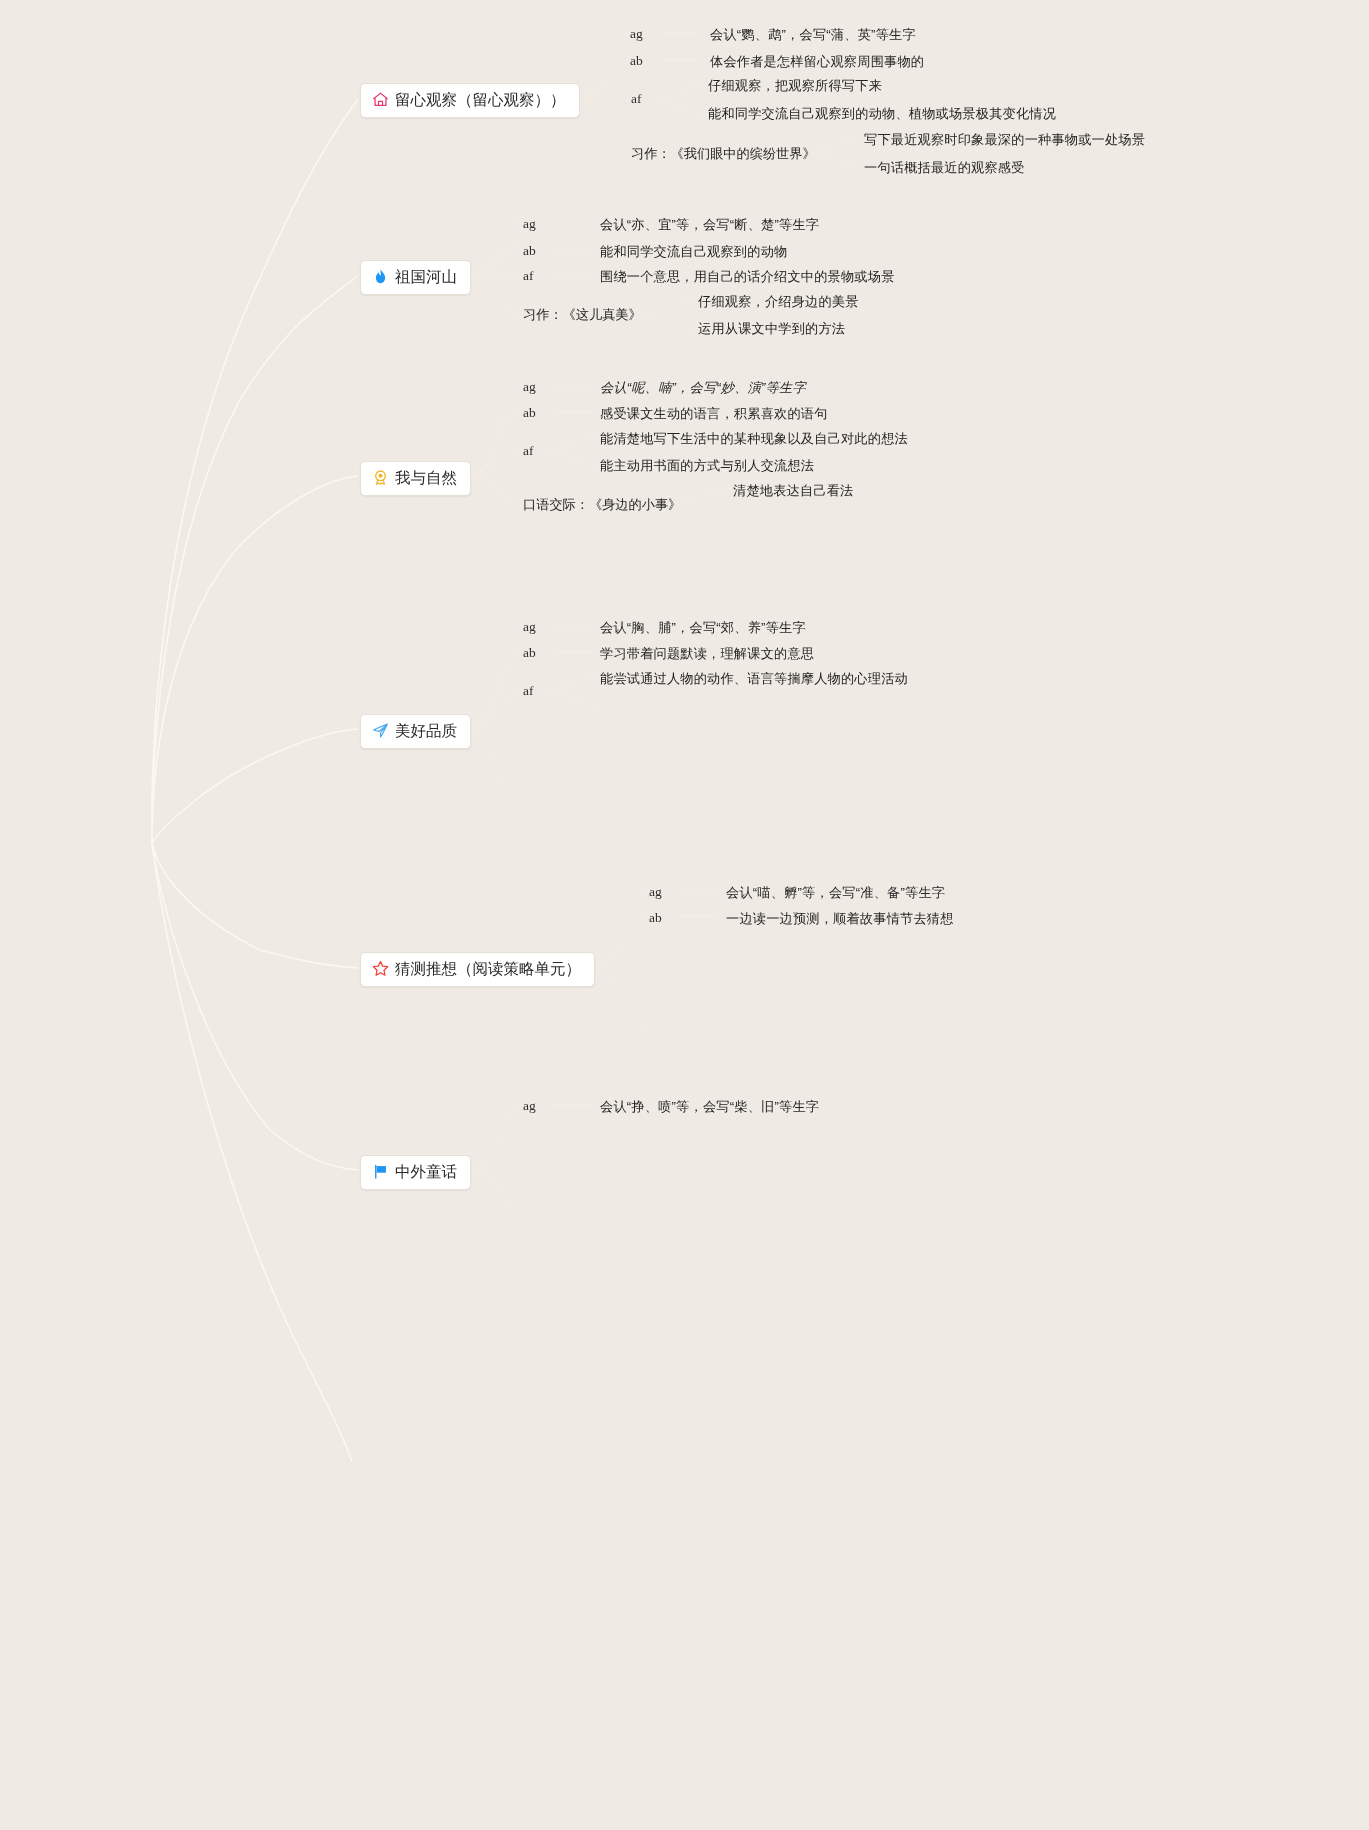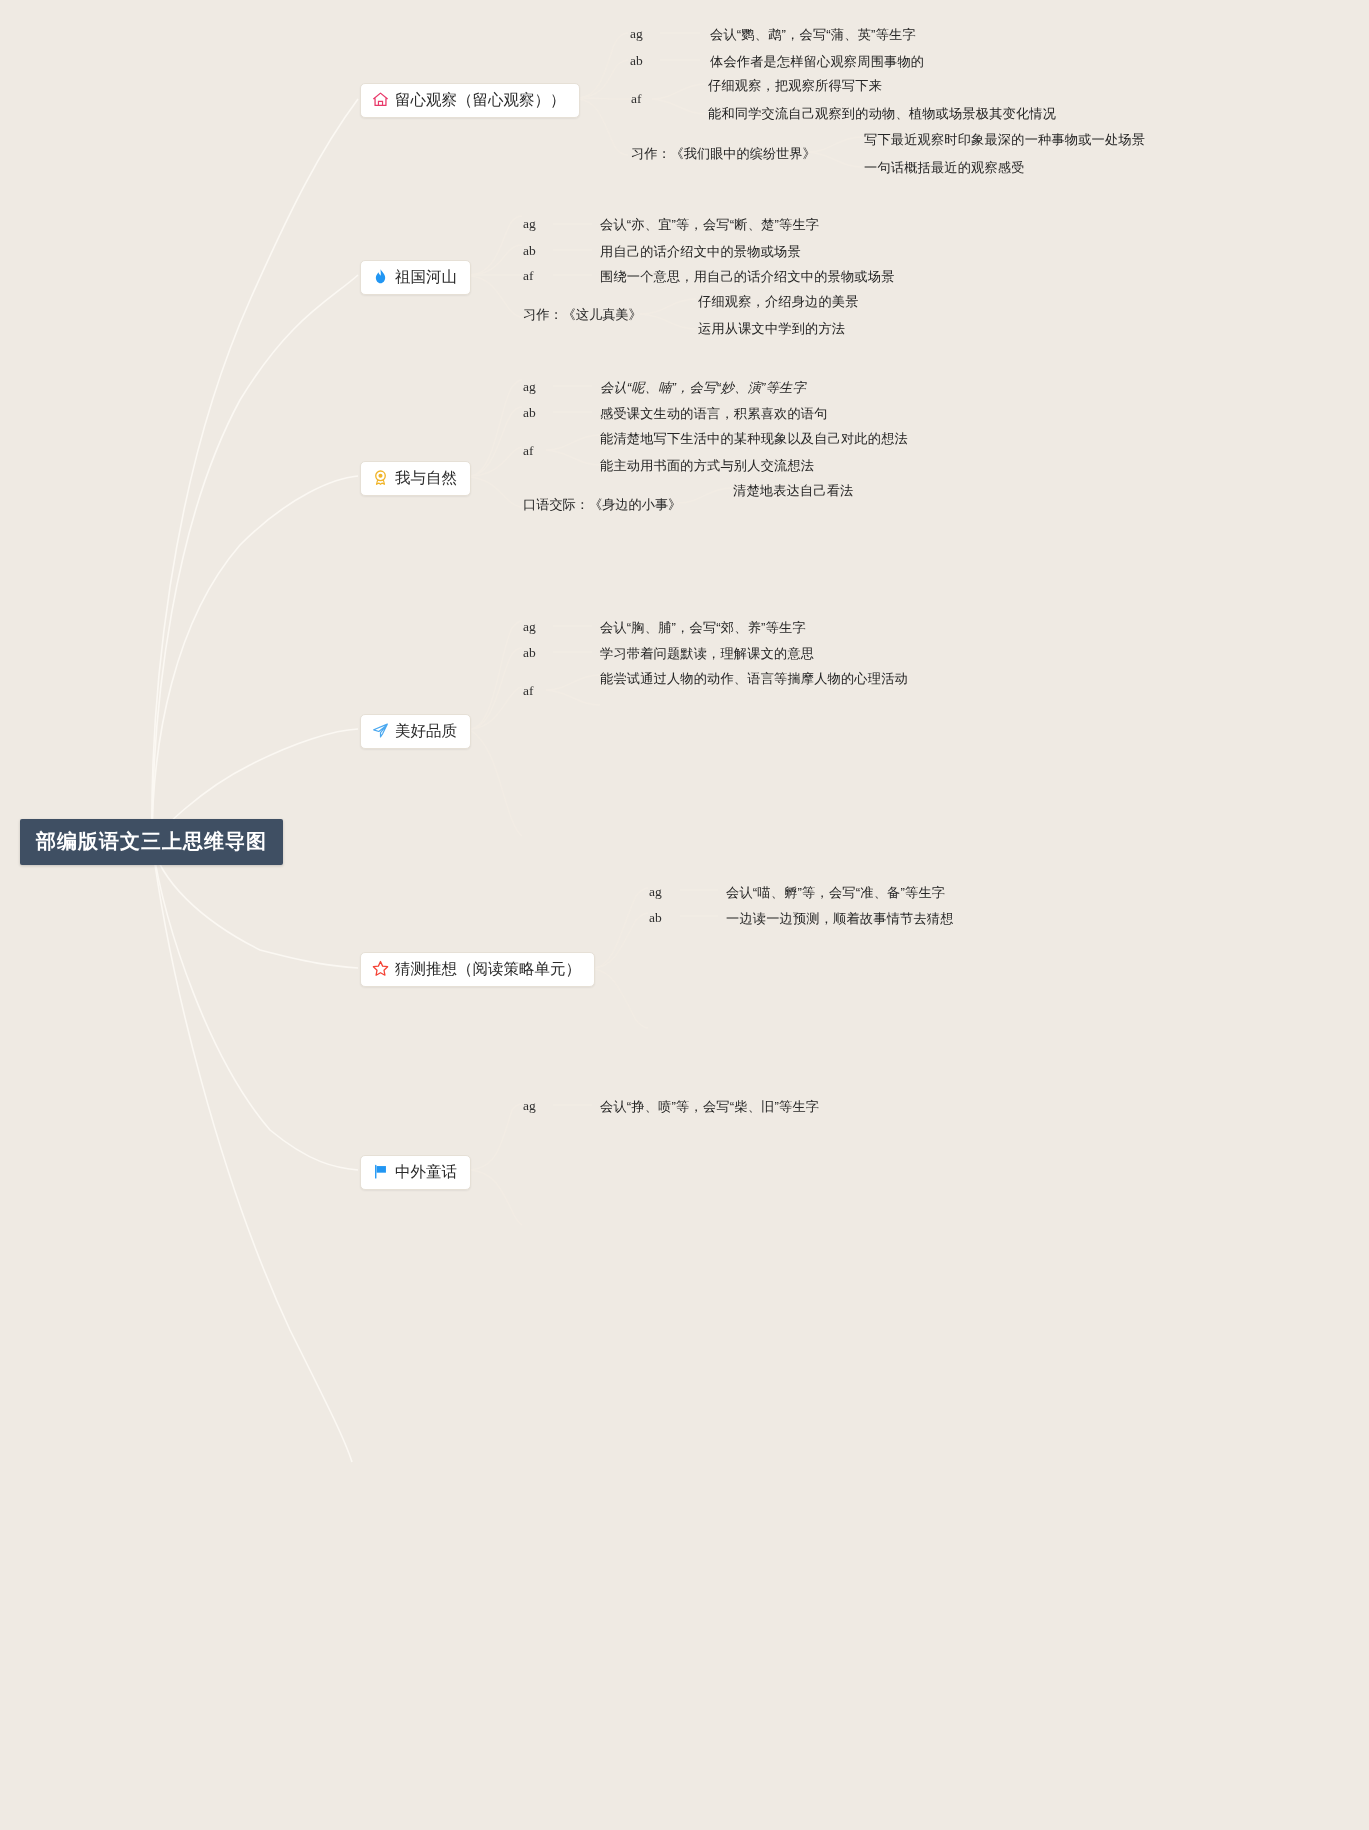--- a/index.html
+++ b/index.html
@@ -129,21 +129,20 @@
     <path class="leaf" d="M594,968 C615,967 622,945 636,920 C641,915 644,913 648,913"></path>
     <path class="leaf" d="M594,969 C615,972 622,995 636,1020 C641,1026 644,1028 648,1028"></path>
     <path class="leaf" d="M680,890 L718,890"></path>
     <path class="leaf" d="M680,916 L718,916"></path>
 
     <path class="leaf" d="M470,1170 C495,1168 500,1150 512,1110 C516,1105 519,1104 522,1104"></path>
     <path class="leaf" d="M470,1170 C495,1172 502,1190 514,1215 C518,1222 520,1224 522,1225"></path>
     <path class="leaf" d="M553,1105 L592,1105"></path>
   </svg>
 
-  <div class="node root">部编版语文三上思维导图</div>
 
   <div class="node topic" style="left:360px;top:83px;">
     <span class="ic">
       <svg viewBox="0 0 20 20" width="17" height="17">
           <path d="M10 2.5 L18 9 L16.4 9 L16.4 17 L3.6 17 L3.6 9 L2 9 Z" fill="none" stroke="#e8396a" stroke-width="1.5" stroke-linejoin="round"></path>
           <path d="M7.6 17 L7.6 12.2 L12.4 12.2 L12.4 17" fill="none" stroke="#e8396a" stroke-width="1.4"></path>
         </svg>
     </span>
     <span>留心观察（留心观察））</span>
   </div>
@@ -162,21 +161,21 @@
     <span class="ic">
       <svg viewBox="0 0 20 20" width="17" height="17">
           <path d="M10 1.5 C12.5 5.5 15.5 7.5 15.5 11.5 C15.5 15 13 18 10 18 C7 18 4.5 15 4.5 11.5 C4.5 8.5 6.5 7 7.5 5 C8 7 9 7.5 10 9 C10.8 7 10 4 10 1.5 Z" fill="#2196f3"></path>
         </svg>
     </span>
     <span>祖国河山</span>
   </div>
   <div class="code" style="left:523px;top:216px;">ag</div>
   <div class="leaf" style="left:600px;top:216px;">会认“亦、宜”等，会写“断、楚”等生字</div>
   <div class="code" style="left:523px;top:243px;">ab</div>
-  <div class="leaf" style="left:600px;top:243px;">用自己的话介绍文中的景物或场景</div>
+  <div class="leaf" style="left:600px;top:243px;">能和同学交流自己观察到的动物</div>
   <div class="code" style="left:523px;top:268px;">af</div>
   <div class="leaf" style="left:600px;top:268px;">围绕一个意思，用自己的话介绍文中的景物或场景</div>
   <div class="xizuo" style="left:523px;top:306px;">习作：《这儿真美》</div>
   <div class="leaf" style="left:698px;top:293px;">仔细观察，介绍身边的美景</div>
   <div class="leaf" style="left:698px;top:320px;">运用从课文中学到的方法</div>
 
   <div class="node topic" style="left:360px;top:461px;">
     <span class="ic">
       <svg viewBox="0 0 20 20" width="17" height="17">
           <circle cx="10" cy="8" r="5.6" fill="none" stroke="#f0b429" stroke-width="1.6"></circle>

